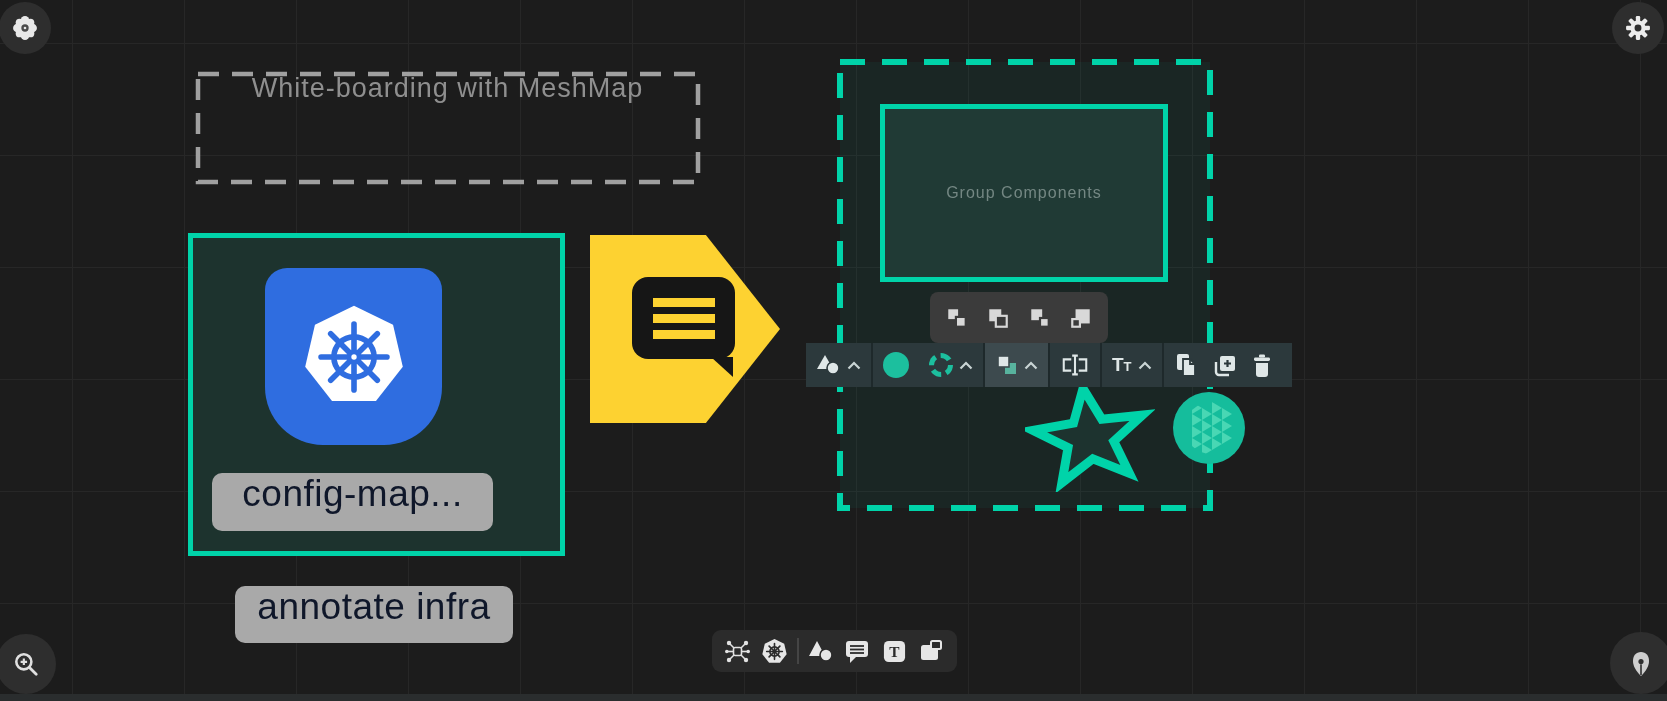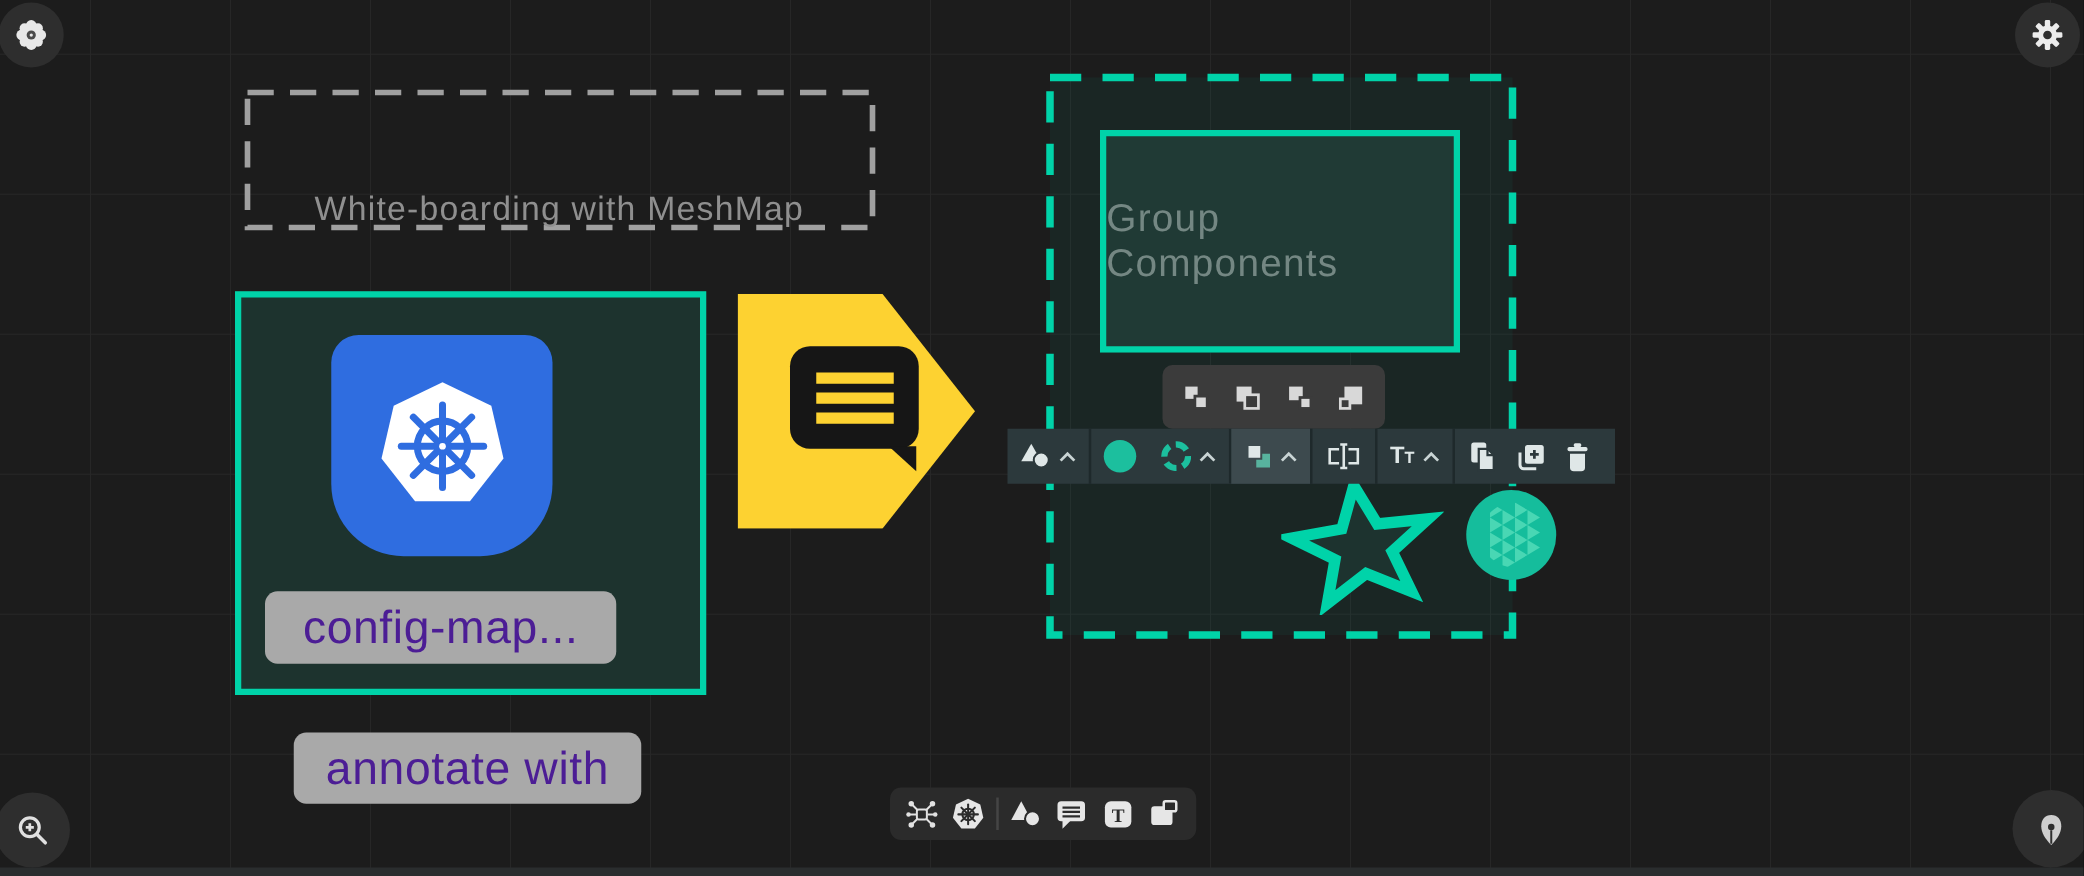--- a/index.html
+++ b/index.html
@@ -14,44 +14,44 @@
     background-position:72px 43px;
     font-family:"Liberation Sans", sans-serif;
   }
   .abs{position:absolute;}
   .circle-btn{
     position:absolute;border-radius:50%;background:#2e2e2e;
     display:flex;align-items:center;justify-content:center;cursor:pointer;
   }
   
   .glabel{
-    position:absolute;background:#a9a9a9;color:#4c1d95;border-radius:10px;
-    display:flex;align-items:center;justify-content:center;
+    position:absolute;background:#a9a9a9;color:#0f172a;border-radius:10px;
+    display:flex;align-items:flex-start;justify-content:center;
     font-size:37px;font-weight:400;letter-spacing:.5px;white-space:nowrap;
   }
   
   .note-text{
     position:absolute;left:197px;top:73px;width:501px;height:110px;
-    display:flex;align-items:flex-end;justify-content:center;
+    display:flex;align-items:flex-start;justify-content:center;
     color:#8f8f8f;font-size:27px;letter-spacing:1px;
   }
   .k8s-selection{
     position:absolute;left:188px;top:233px;width:377px;height:323px;
     background:#1d332e;border:5px solid #00d3a9;
   }
   .k8s-squircle{
     position:absolute;left:72px;top:30px;width:177px;height:177px;
     background:#2f6de0;border-radius:22px 22px 58px 58px;
     display:flex;align-items:center;justify-content:center;
   }
   .group-box{
     position:absolute;left:880px;top:104px;width:288px;height:178px;
     background:#203a35;border:5px solid #00d3a9;
     display:flex;align-items:center;justify-content:center;
-    color:#748783;font-size:31px;letter-spacing:1px;
+    color:#748783;font-size:16px;letter-spacing:1px;
   }
   .comment-shape{
     position:absolute;left:590px;top:235px;width:190px;height:188px;
     background:#fdd231;
     clip-path:polygon(0 0, 61% 0, 100% 50%, 61% 100%, 0 100%);
   }
   .bubble{
     position:absolute;left:42px;top:42px;width:103px;height:82px;
     background:#161616;border-radius:16px;
     display:flex;flex-direction:column;align-items:center;justify-content:center;gap:7px;
@@ -158,21 +158,21 @@
         <circle cx="50" cy="50" r="6" fill="#2f6de0"></circle>
         <circle cx="50" cy="50" r="2.2" fill="#ffffff"></circle>
       </svg>
     </div>
   </div>
   <div class="glabel" style="left:212px;top:473px;width:281px;height:58px;z-index:4;">
     <span>config-map...</span>
   </div>
 
   <div class="glabel" style="left:235px;top:586px;width:278px;height:57px;">
-    <span>annotate with</span>
+    <span>annotate infra</span>
   </div>
 
   <div class="comment-shape">
     <div class="bubble">
       <div class="bar"></div>
         <div class="bar"></div>
         <div class="bar"></div>
       <div class="tail"></div>
     </div>
   </div>

